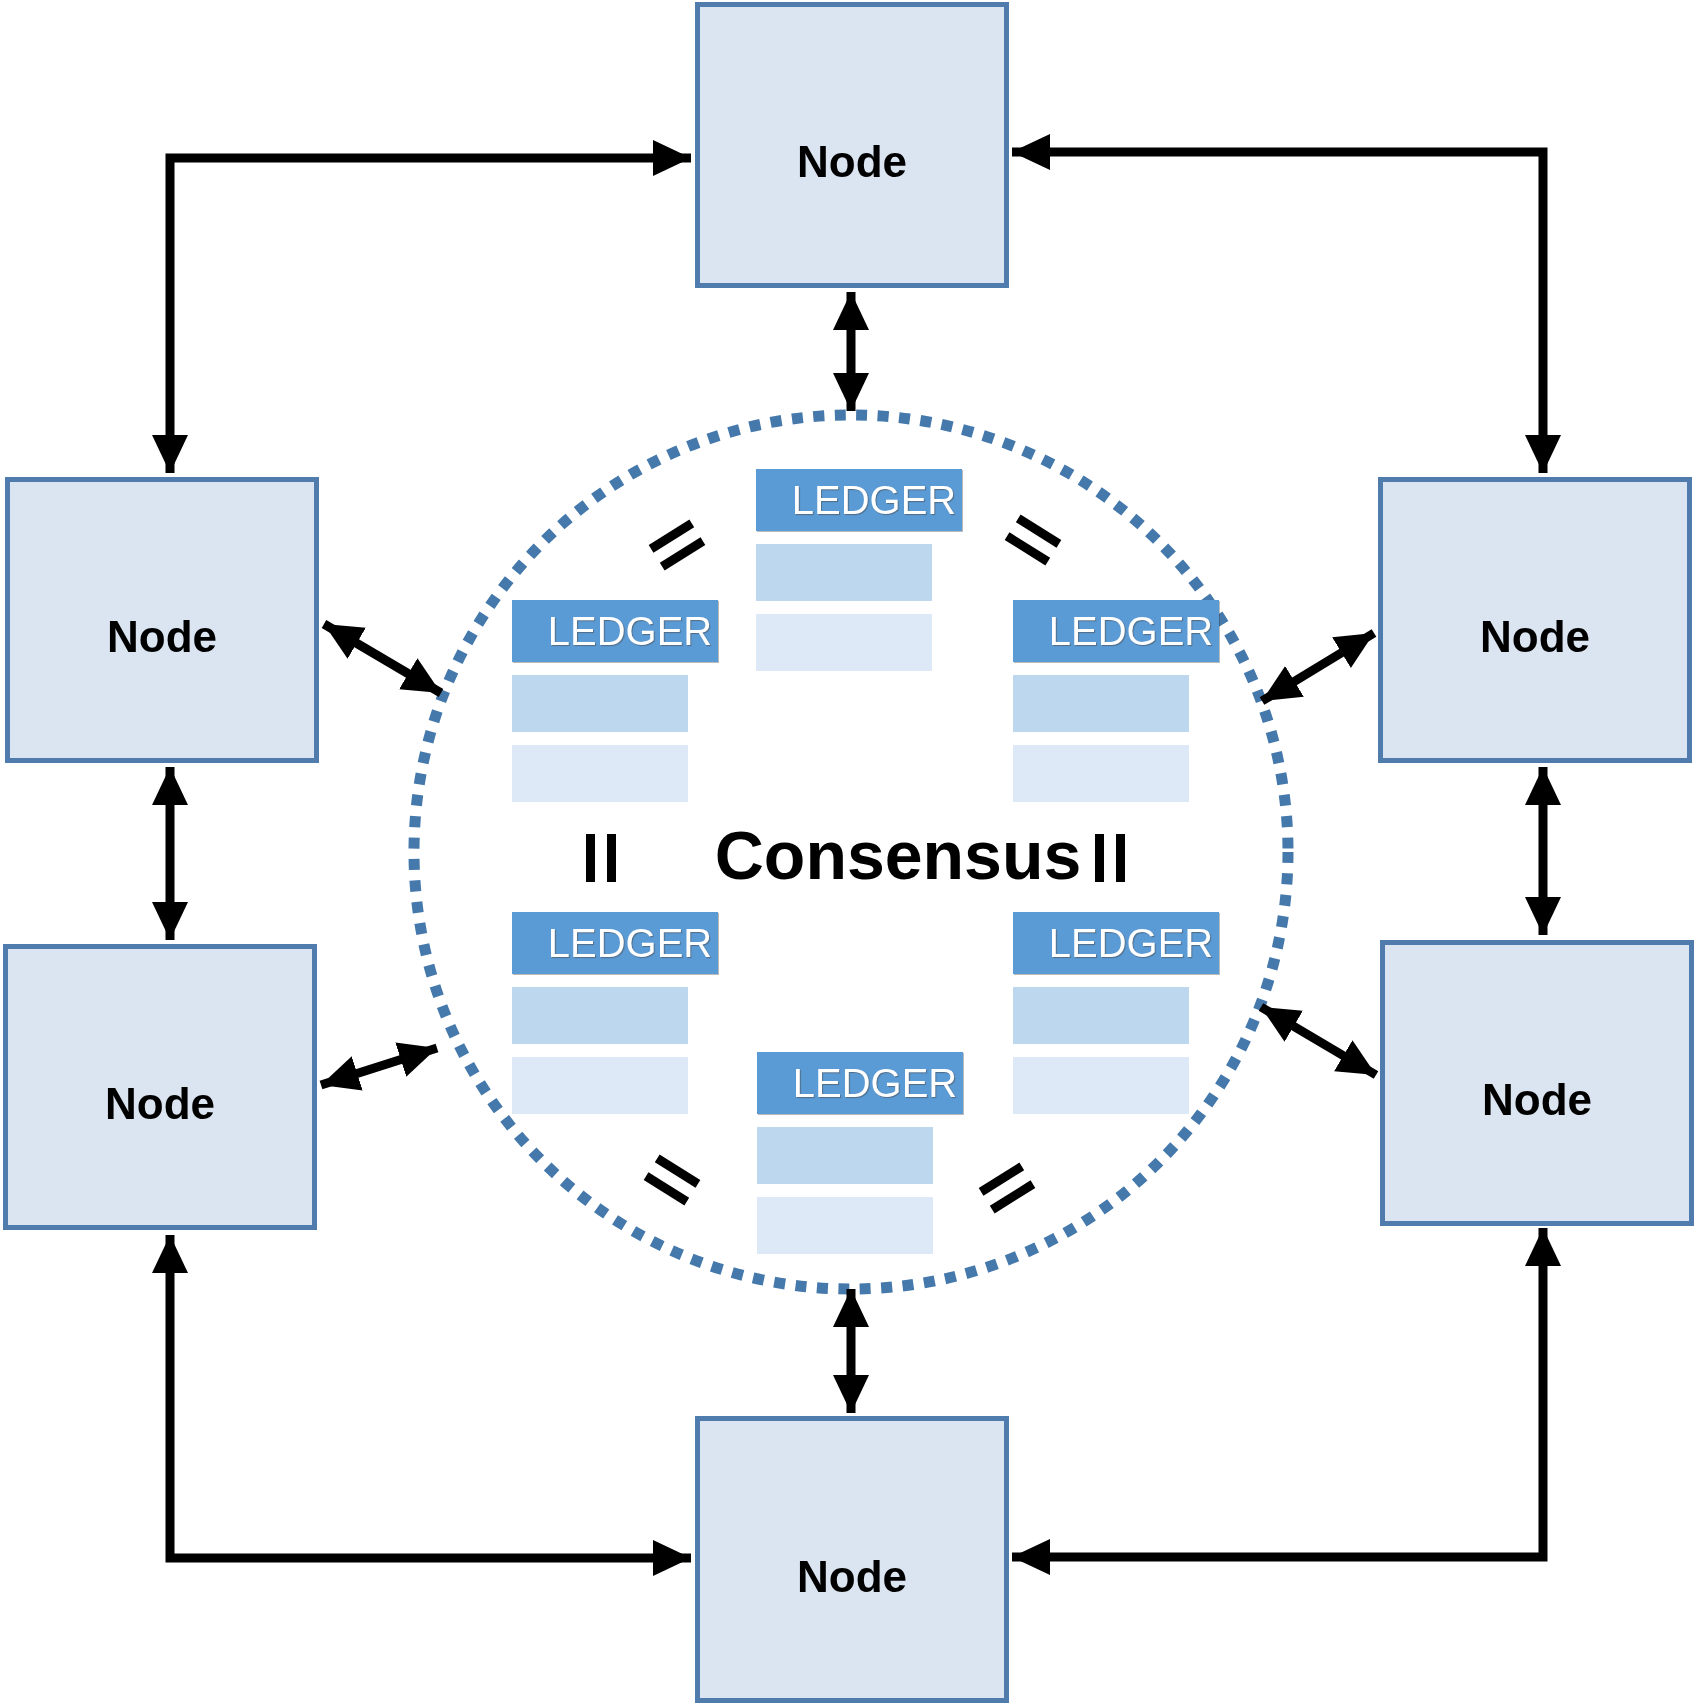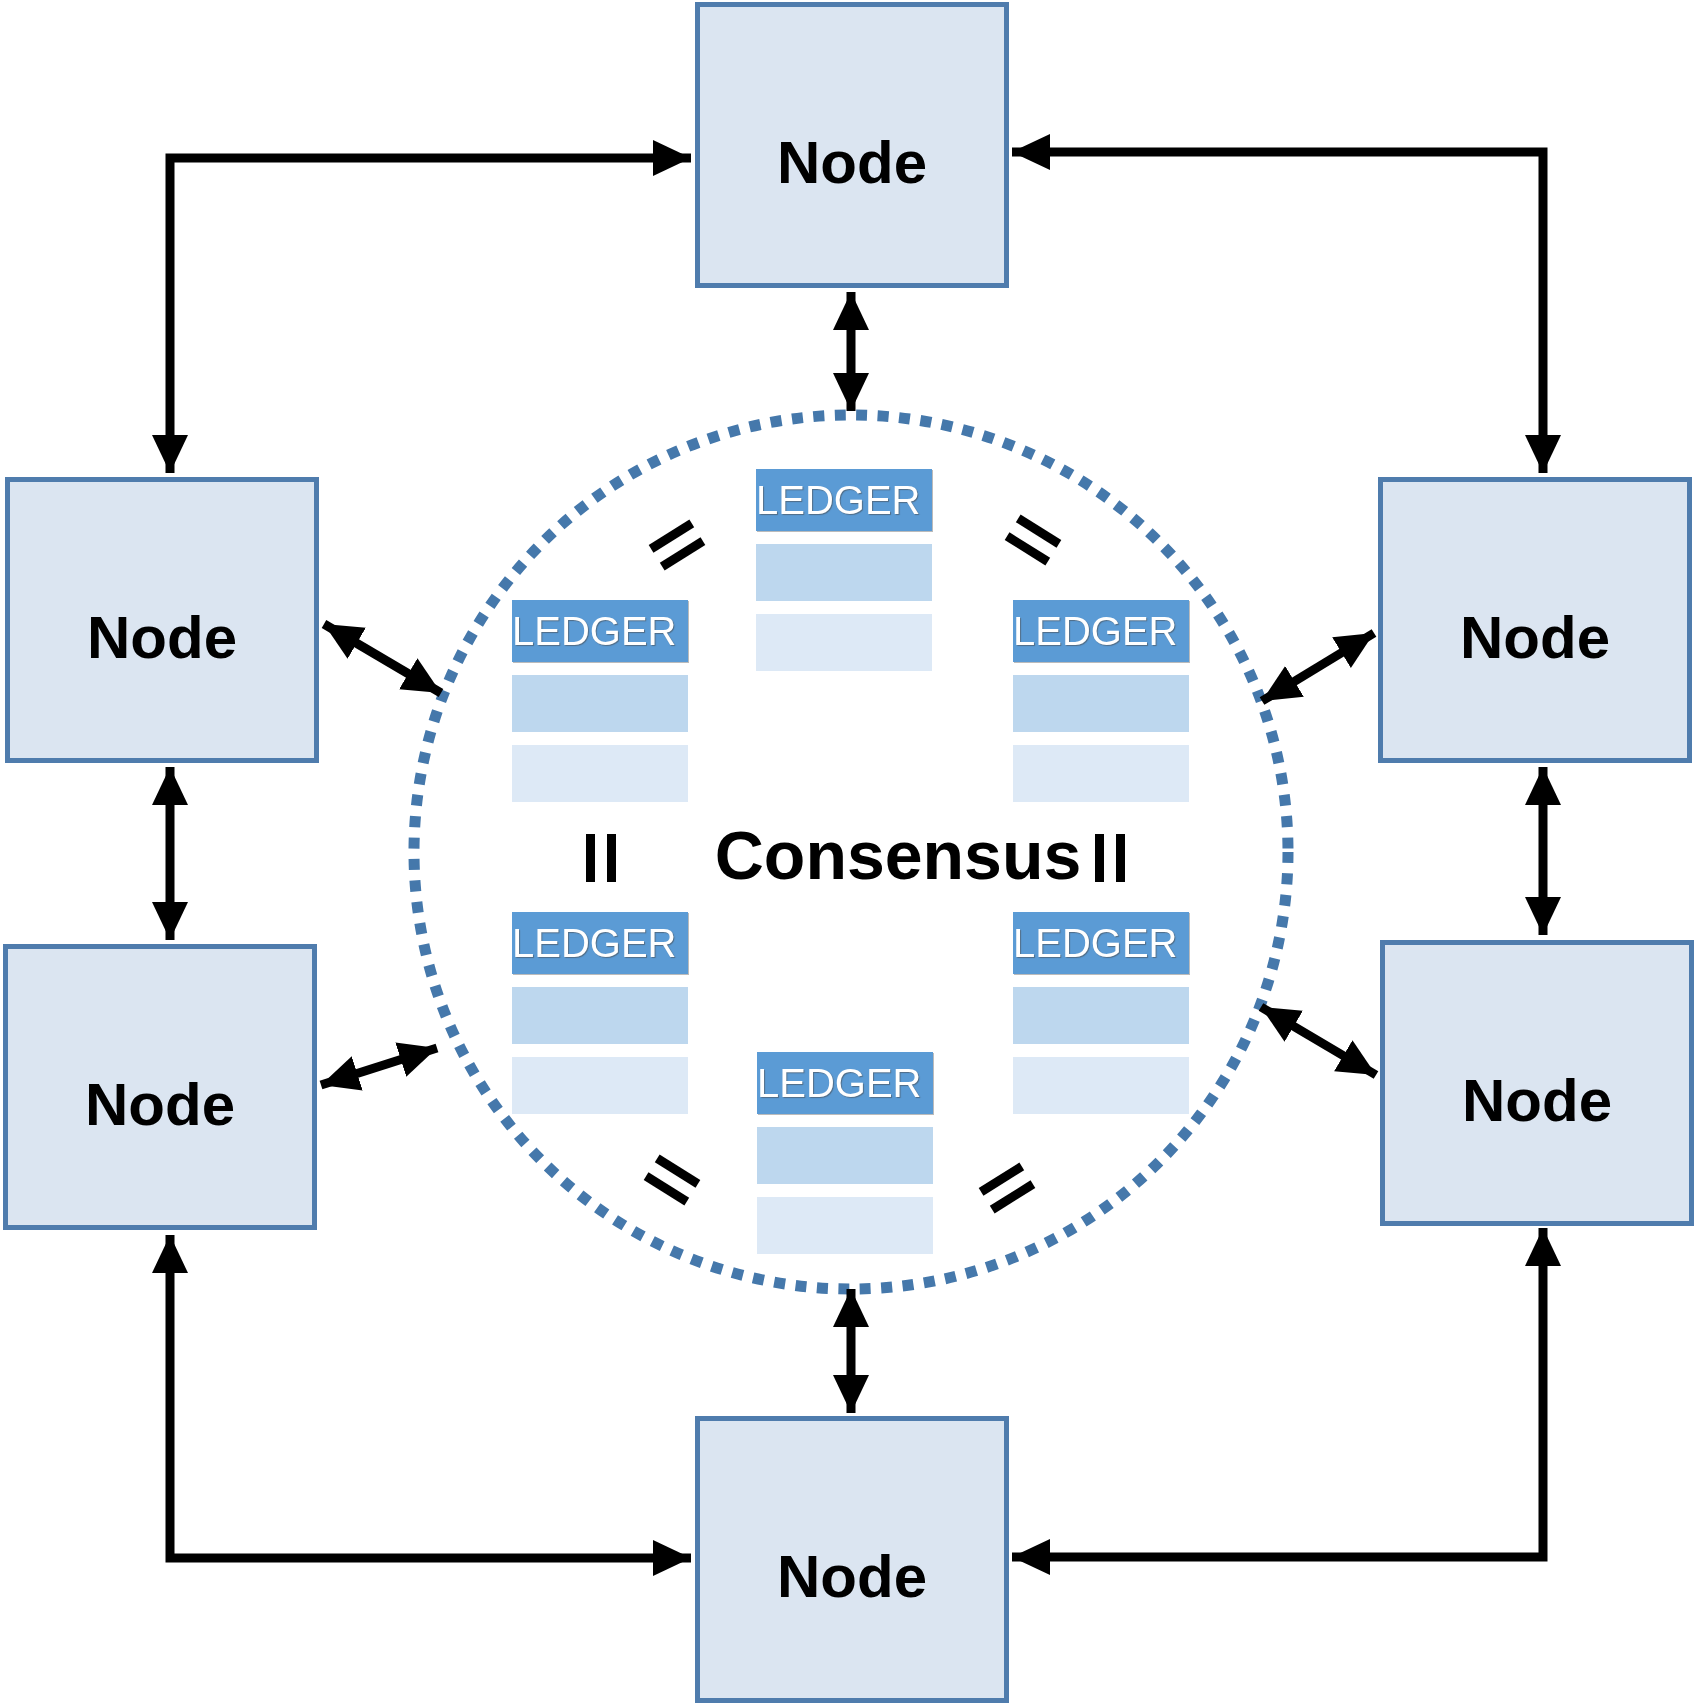--- a/index.html
+++ b/index.html
@@ -34,38 +34,39 @@
   }
   .node-box{
     position:absolute;
     width:314px;height:286px;
     background:var(--node-fill);
     border:5px solid var(--node-border);
     box-sizing:border-box;
     display:flex;align-items:center;justify-content:center;
   }
   .node-label{
-    font-size:60px;
+    font-size:44px;
     font-weight:bold;
     color:var(--node-text);
     letter-spacing:0px;
     margin-top:34px;
   }
   .node-top{left:695px;top:2px;}
   .node-left-upper{left:5px;top:477px;}
   .node-right-upper{left:1378px;top:477px;}
   .node-left-lower{left:3px;top:944px;}
   .node-right-lower{left:1380px;top:940px;}
   .node-bottom{left:695px;top:1416px;height:287px;}
   .ledger{position:absolute;width:176px;}
   .ledger-header{
     width:176px;height:62px;
     background:var(--ledger-header);
-    display:flex;align-items:center;justify-content:flex-start;
+    display:flex;align-items:center;justify-content:center;
     box-shadow:1px 1px 0 rgba(60,60,60,.35);
+    padding-left:30px;
   }
   .ledger-title{
     font-size:40px;
     font-weight:400;
     color:var(--ledger-text);
     text-shadow:1px 1px 1px rgba(70,70,70,.55);
     letter-spacing:0px;
   }
   .ledger-row{width:176px;height:57px;margin-top:13px;}
   .ledger-row.r1{background:var(--ledger-row-1);}

